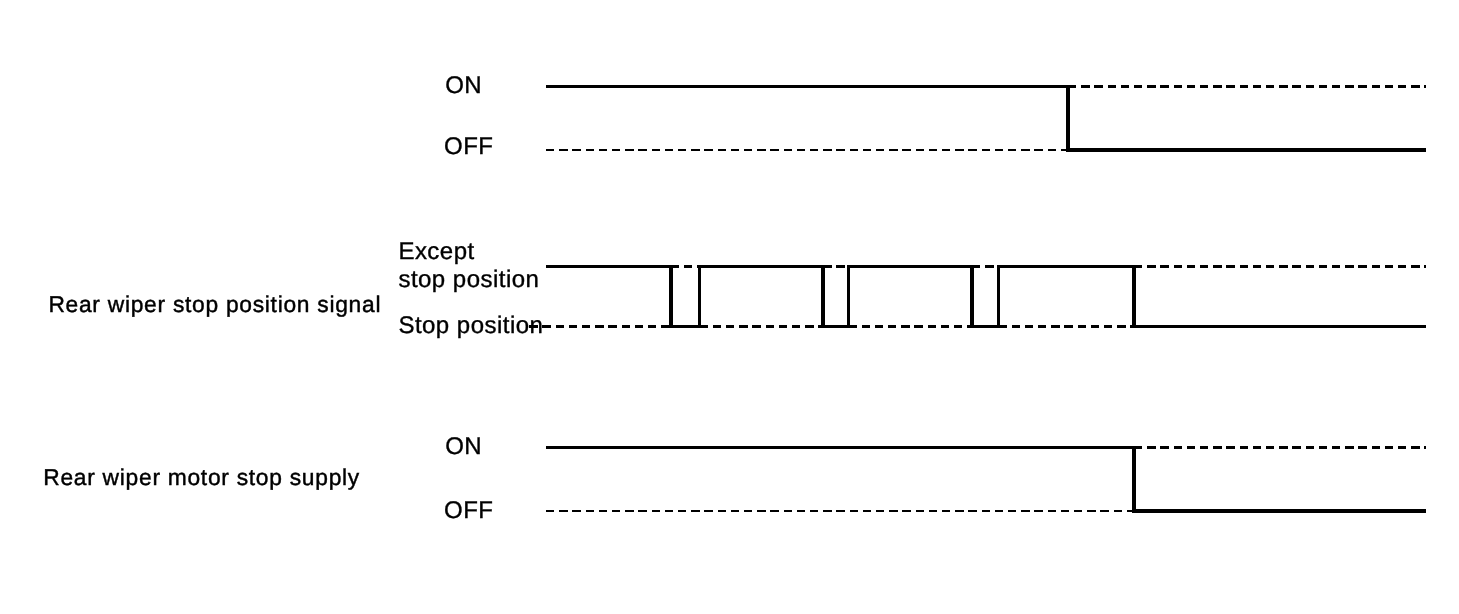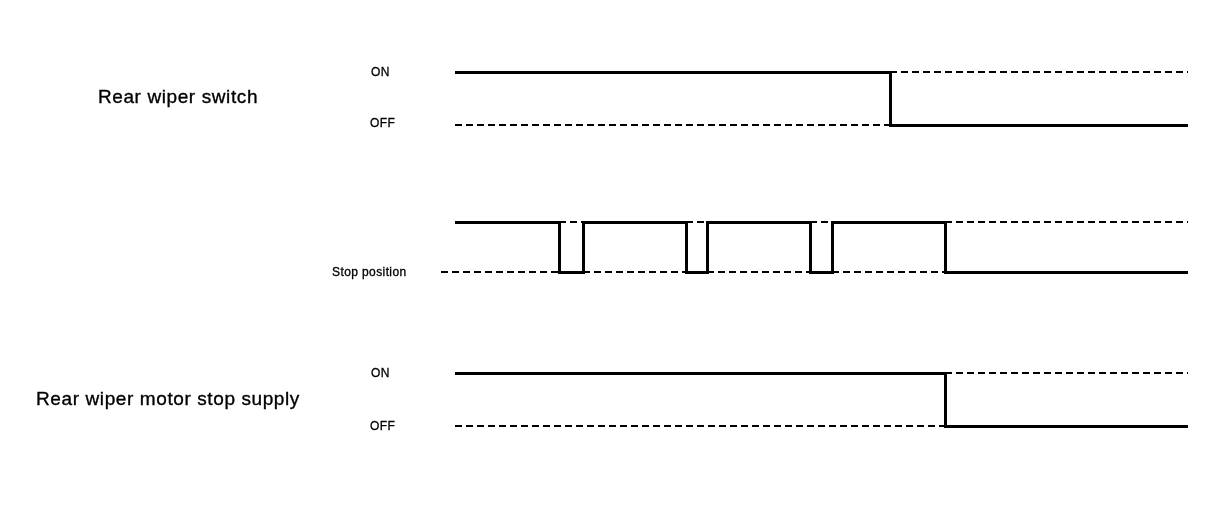--- a/index.html
+++ b/index.html
@@ -26,21 +26,21 @@
     white-space: nowrap;
     -webkit-text-stroke: 0.35px currentColor;
   }
   .row1-label { left: 178px; top: 97px; }
   .row2-label { left: 179px; top: 255px; }
   .row3-label { left: 168px; top: 399px; }
 
   .lvl-label {
     position: absolute;
     transform: translateY(-50%);
-    font-size: 12px;
+    font-size: 20px;
     letter-spacing: 0.4px;
     white-space: nowrap;
     line-height: 23px;
     -webkit-text-stroke: 0.3px currentColor;
   }
   .r1-on  { left: 371px; top: 72px;  }
   .r1-off { left: 370px; top: 123px; }
   .r2-except { left: 332px; top: 222px; }
   .r2-stop   { left: 332px; top: 272px; }
   .r3-on  { left: 371px; top: 373px; }
@@ -68,23 +68,27 @@
       <line x1="707" x2="810" y1="272" y2="272" stroke="#000000" stroke-width="2" stroke-dasharray="7 4"></line>
       <line x1="810" x2="832" y1="222" y2="222" stroke="#000000" stroke-width="2" stroke-dasharray="7 4"></line>
       <line x1="832" x2="945" y1="272" y2="272" stroke="#000000" stroke-width="2" stroke-dasharray="7 4"></line>
       <line x1="945" x2="1188" y1="222" y2="222" stroke="#000000" stroke-width="2" stroke-dasharray="7 4"></line>
       <path d="M 455 222 H 559 V 272 H 583 V 222 H 686 V 272 H 707 V 222 H 810 V 272 H 832 V 222 H 945 V 272 H 1188" fill="none" stroke="#000000" stroke-width="3"></path>
       <line x1="455" x2="945" y1="426" y2="426" stroke="#000000" stroke-width="2" stroke-dasharray="7 4"></line>
       <line x1="945" x2="1188" y1="373" y2="373" stroke="#000000" stroke-width="2" stroke-dasharray="7 4"></line>
       <path d="M 455 373 H 945 V 426 H 1188" fill="none" stroke="#000000" stroke-width="3"></path>
     </svg>
 
-  <div class="row-label row1-label">Rear wiper switch</div>
   <div class="lvl-label r1-on">ON</div>
   <div class="lvl-label r1-off">OFF</div>
 
+  <div class="row-label row2-label">Rear wiper stop position signal</div>
+  <div class="lvl-label r2-except">
+    <div>Except</div>
+    <div>stop position</div>
+  </div>
   <div class="lvl-label r2-stop">Stop position</div>
 
   <div class="row-label row3-label">Rear wiper motor stop supply</div>
   <div class="lvl-label r3-on">ON</div>
   <div class="lvl-label r3-off">OFF</div>
 
 </div>
 
 </body></html>

